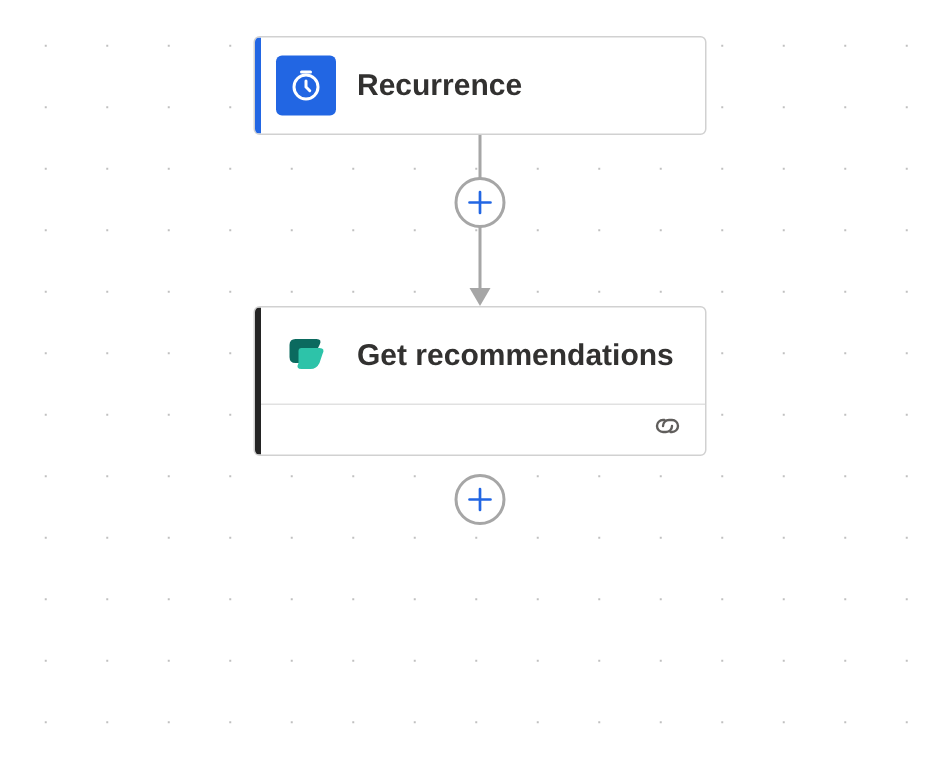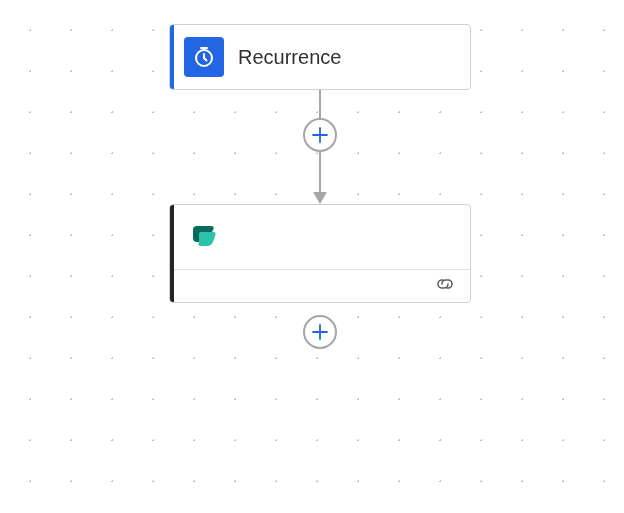--- a/index.html
+++ b/index.html
@@ -40,21 +40,21 @@
       gap: 14px;
     }
     .card-icon {
       width: 40px; height: 40px; border-radius: 4px;
       display: flex; align-items: center; justify-content: center;
       flex-shrink: 0;
     }
     .card-icon.blue { background: #2266e3; }
     .card-icon.white { background: transparent; }
     .card-title {
-      font-size: 20px; font-weight: 400; color: #323130;
+      font-size: 20px; font-weight: 700; color: #323130;
       line-height: 1.3;
       word-break: break-word;
     }
     .card-footer {
       border-top: 1px solid #e1e1e1;
       padding: 6px 14px;
       display: flex; justify-content: flex-end;
     }
     .connector {
       position: relative;
@@ -122,20 +122,21 @@
 
   <div class="card">
     <div class="card-accent" style="background:#242424"></div>
     <div class="card-body">
       <div class="card-icon white">
         <svg width="34" height="34" viewBox="0 0 34 34">
           <path d="M6 10 Q6 6 10 6 L24 6 Q28 6 26 10 L22 18 Q20 22 16 22 L10 22 Q6 22 6 18 Z" fill="#0b6a5f"></path>
           <path d="M12 14 Q12 12 14 12 L26 12 Q30 12 28 16 L26 22 Q24 26 20 26 L14 26 Q10 26 12 22 Z" fill="#2dc3a9"></path>
         </svg>
       </div>
+      <div class="card-title">Get recommendations</div>
     </div>
     <div class="card-footer">
       <span>
         <svg width="22" height="16" viewBox="0 0 22 16" fill="none">
           <path d="M8 8a4 4 0 0 1 4-4h2a4 4 0 0 1 0 8h-1" stroke="#605e5c" stroke-width="1.6" stroke-linecap="round"></path>
           <path d="M14 8a4 4 0 0 1-4 4H8a4 4 0 0 1 0-8h1" stroke="#605e5c" stroke-width="1.6" stroke-linecap="round"></path>
         </svg>
       </span>
     </div>
   </div>

